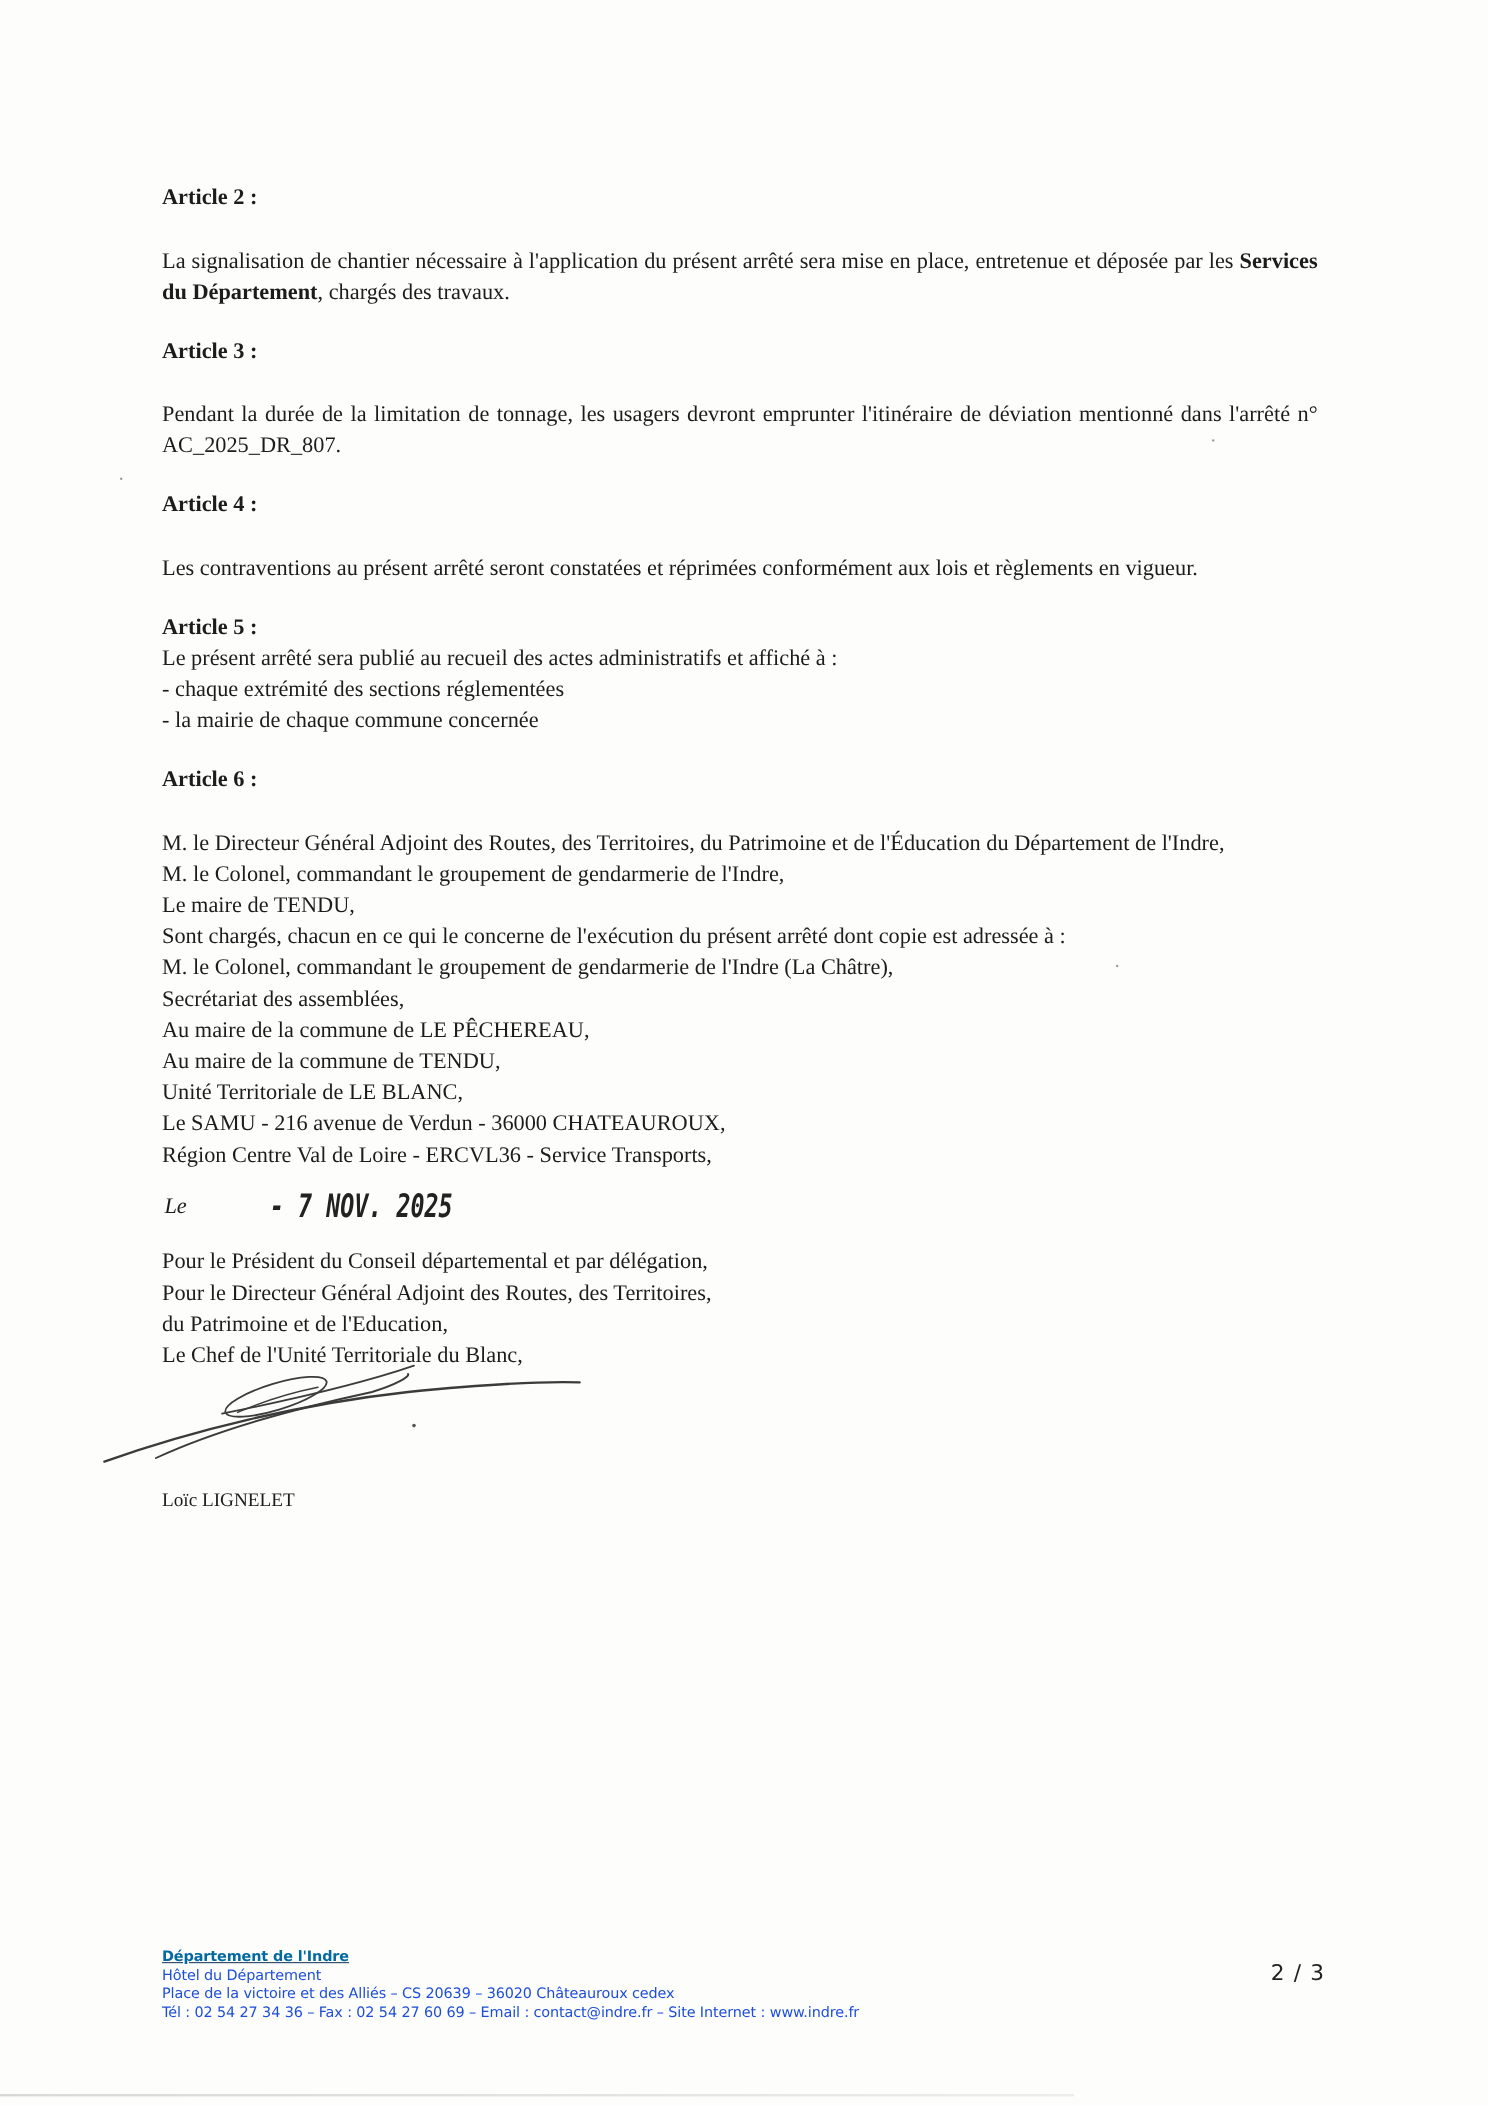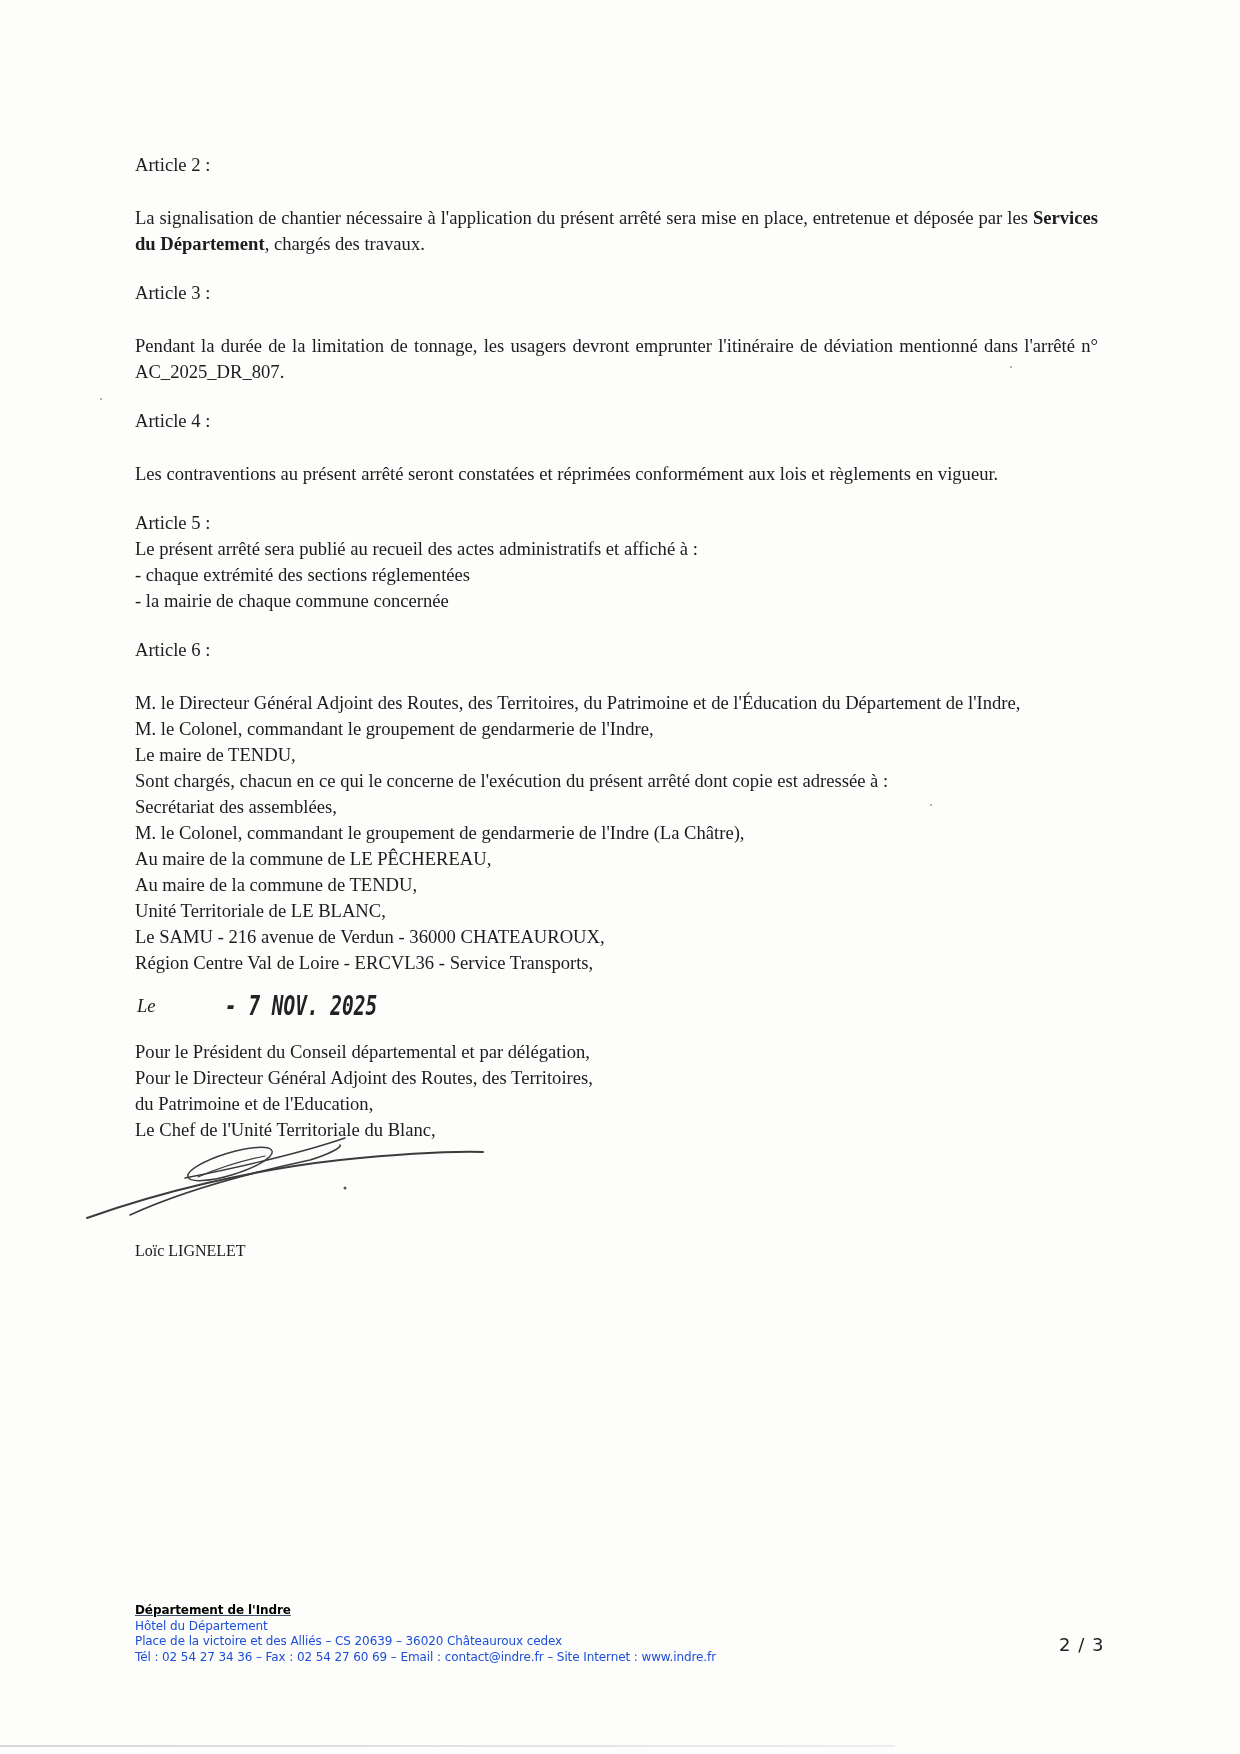--- a/index.html
+++ b/index.html
@@ -8,21 +8,21 @@
       background: #fdfdfc;
       font-family: "Liberation Serif", "DejaVu Serif", serif;
       color: #1c1c1c;
     }
     .page { position: absolute; left: 0; top: 0; width: 1240px; height: 1754px; }
     .body-text {
       position: absolute; left: 135px; top: 152px; width: 963px;
       font-size: 18.6px; line-height: 26px;
     }
     .article { margin: 0 0 23px 0; }
-    .article-title { font-weight: normal; display: block; }
+    .article-title { font-weight: bold; display: block; }
     .p { display: block; text-align: justify; text-align-last: left; margin-top: 27px; }
     .line { display: block; }
     .bold { font-weight: bold; }
 
     .date-row { position: absolute; left: 137px; top: 993px; height: 28px; width: 400px; font-style: italic; }
     .date-prefix { position: absolute; left: 0; top: 2px; font-size: 18.6px; }
     .date-stamp {
       position: absolute; left: 88px; top: -3px;
       font-family: "DejaVu Sans Mono", "Liberation Mono", monospace;
       font-weight: bold; font-size: 27px; letter-spacing: 0px;
@@ -33,21 +33,21 @@
 
     .signature-block {
       position: absolute; left: 135px; top: 1039px; width: 700px;
       font-size: 18.6px; line-height: 26px;
     }
     .signature-svg { position: absolute; left: 80px; top: 1130px; width: 420px; height: 100px; }
     .signatory { position: absolute; left: 135px; top: 1242px; font-size: 16px; }
 
     .footer { position: absolute; left: 135px; top: 1603px; font-family: "DejaVu Sans", "Liberation Sans", sans-serif; }
     .footer-line { display: block; font-size: 12px; line-height: 15.5px; color: #1d4ed8; white-space: nowrap; letter-spacing: -0.1px; }
-    .footer-title { font-weight: bold; color: #000000; text-decoration: underline; text-decoration-color: #3a4f6e; }
+    .footer-title { font-weight: bold; color: #0369a1; text-decoration: underline; text-decoration-color: #3a4f6e; margin-top: 20px; }
     .page-number {
       position: absolute; left: 1059px; top: 1634px;
       font-family: "DejaVu Sans", "Liberation Sans", sans-serif;
       font-size: 18px; color: #222; letter-spacing: 1px;
     }
     .bottom-rule {
       position: absolute; left: 0; top: 1745px; width: 895px; height: 2px;
       background: linear-gradient(90deg, #d8d8d8, #e4e4e4 60%, #ededed);
     }
     .speck { position: absolute; width: 2px; height: 2px; background: #999; border-radius: 1px; }
@@ -80,22 +80,22 @@
       <span class="line">- chaque extrémité des sections réglementées</span>
       <span class="line">- la mairie de chaque commune concernée</span>
     </div>
 
     <div class="article">
       <span class="article-title">Article 6 :</span>
       <span class="p">M. le Directeur Général Adjoint des Routes, des Territoires, du Patrimoine et de l'Éducation du Département de l'Indre,</span>
       <span class="line">M. le Colonel, commandant le groupement de gendarmerie de l'Indre,</span>
       <span class="line">Le maire de TENDU,</span>
       <span class="line">Sont chargés, chacun en ce qui le concerne de l'exécution du présent arrêté dont copie est adressée à :</span>
+      <span class="line">M. le Colonel, commandant le groupement de gendarmerie de l'Indre (La Châtre),</span>
       <span class="line">Secrétariat des assemblées,</span>
-      <span class="line">M. le Colonel, commandant le groupement de gendarmerie de l'Indre (La Châtre),</span>
       <span class="line">Au maire de la commune de LE PÊCHEREAU,</span>
       <span class="line">Au maire de la commune de TENDU,</span>
       <span class="line">Unité Territoriale de LE BLANC,</span>
       <span class="line">Le SAMU - 216 avenue de Verdun - 36000 CHATEAUROUX,</span>
       <span class="line">Région Centre Val de Loire - ERCVL36 - Service Transports,</span>
     </div>
   </div>
 
   <div class="date-row">
     <span class="date-prefix">Le</span>

